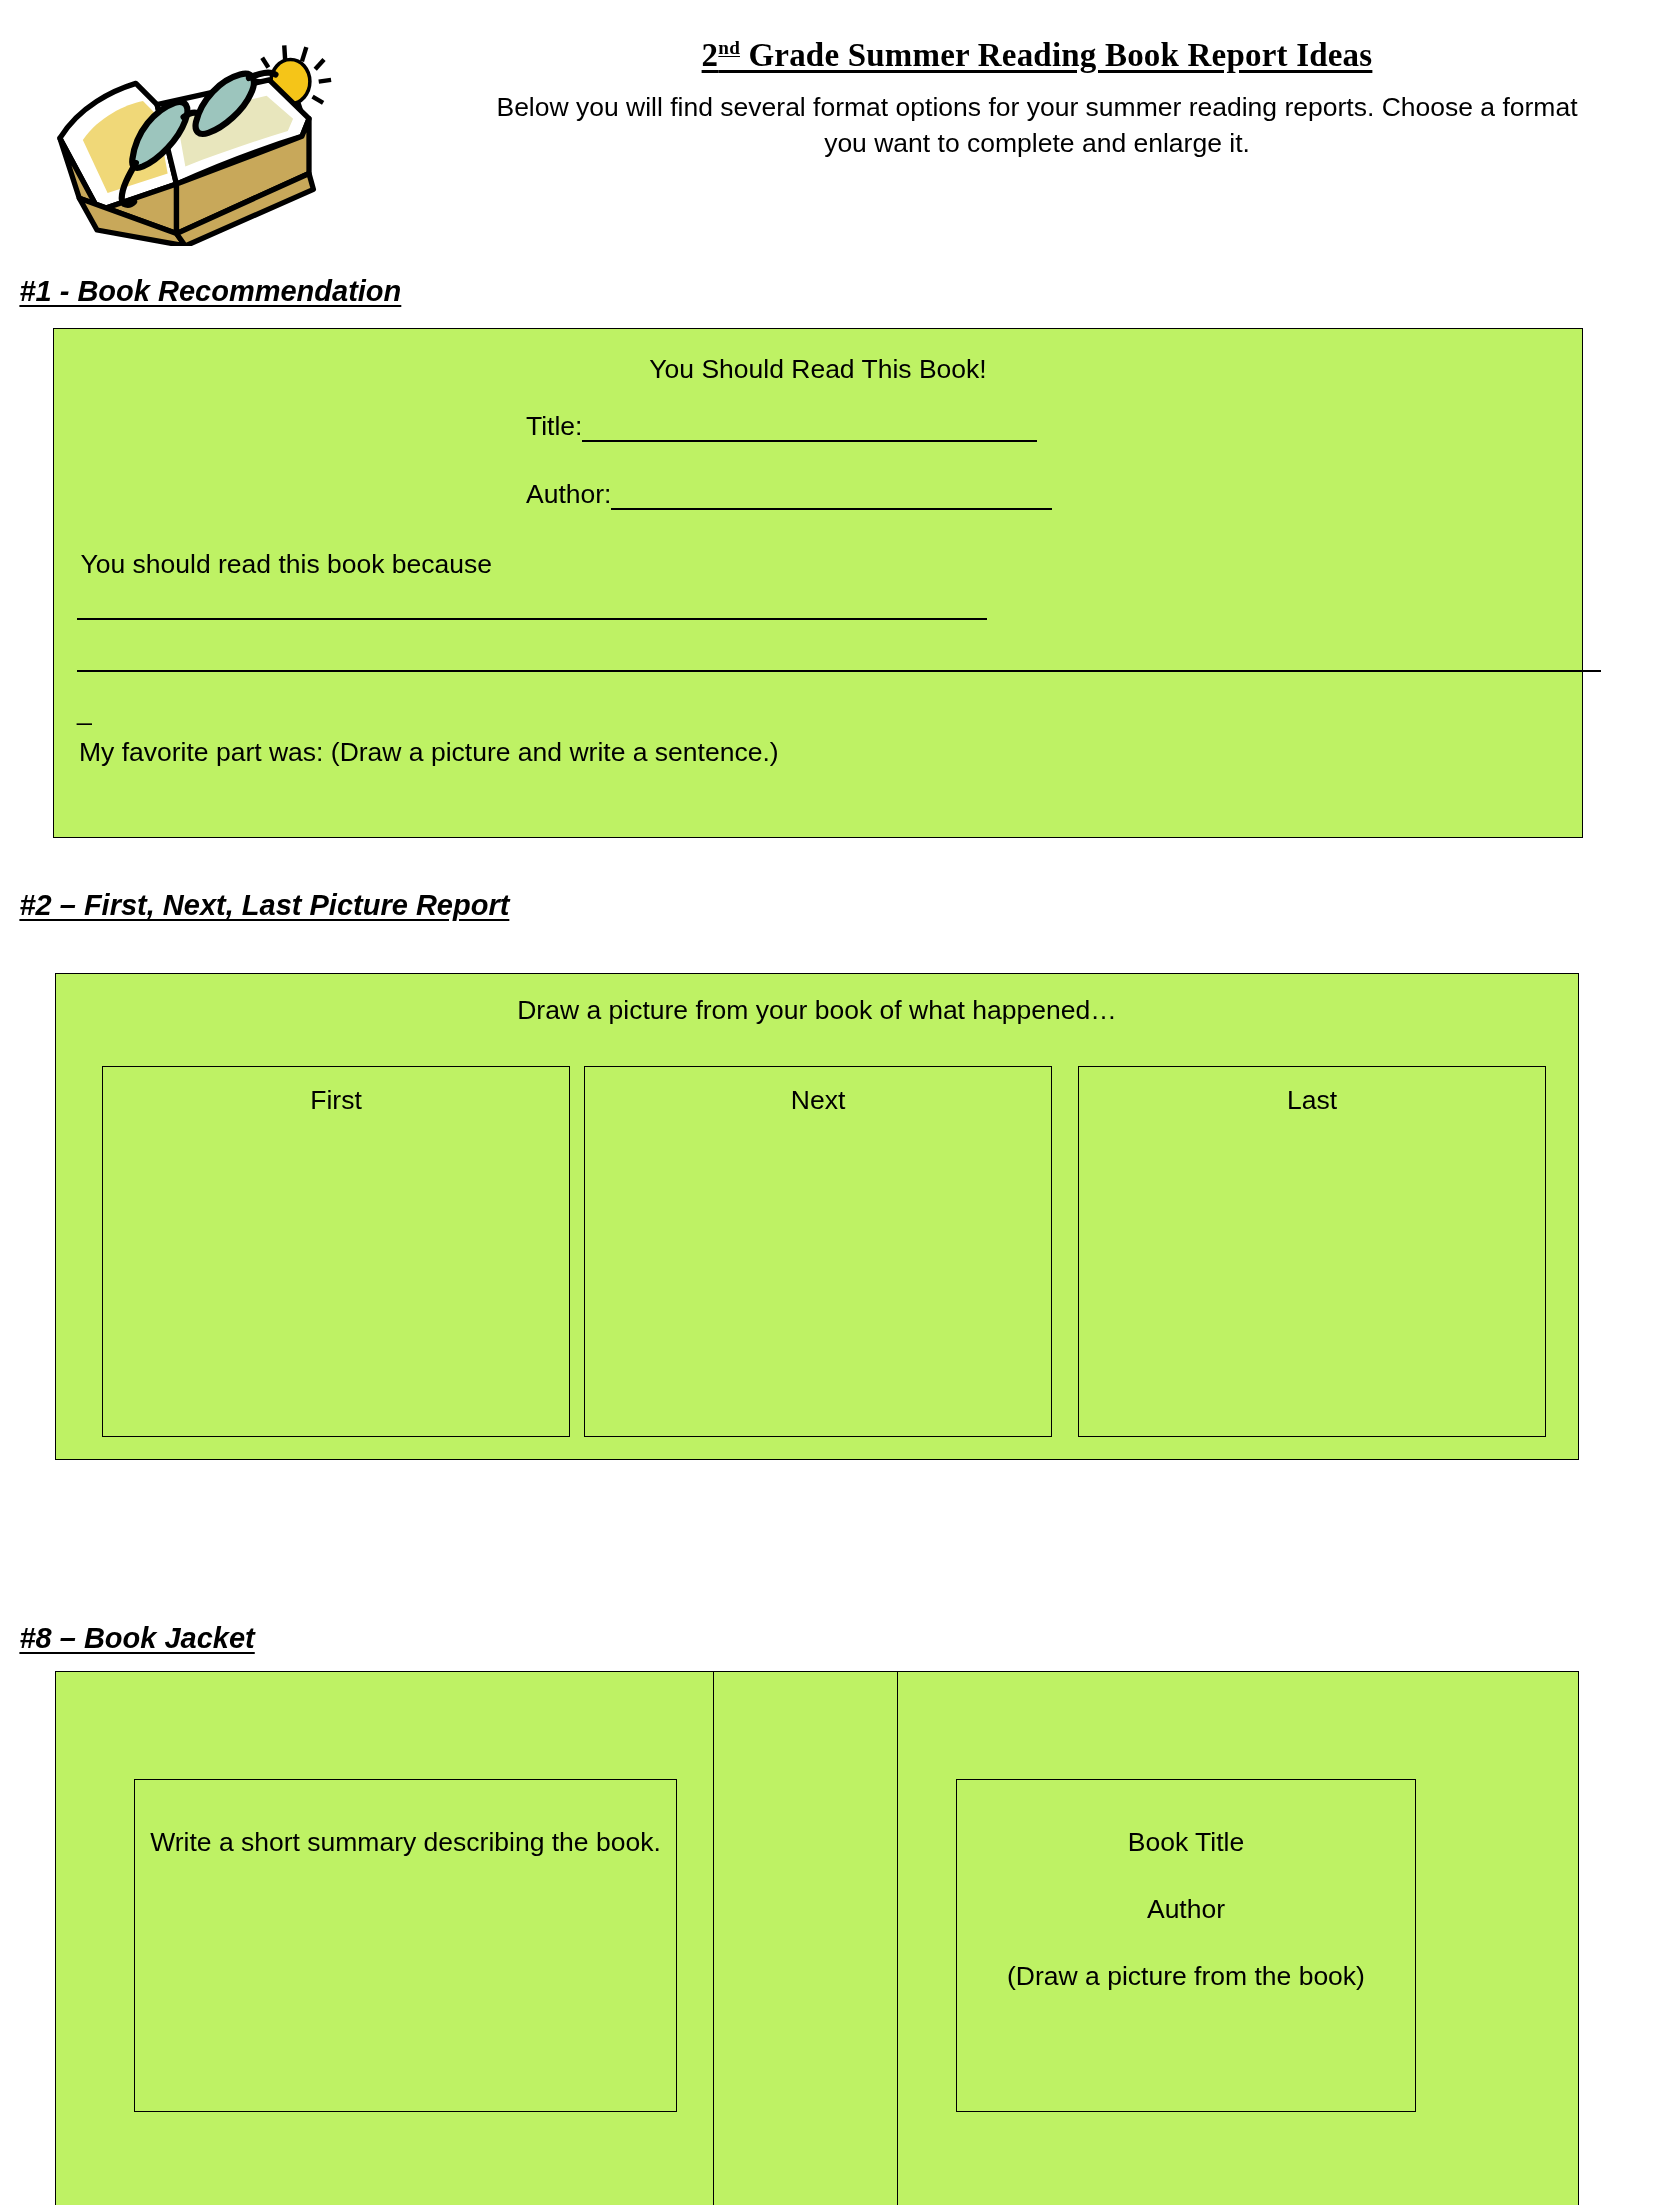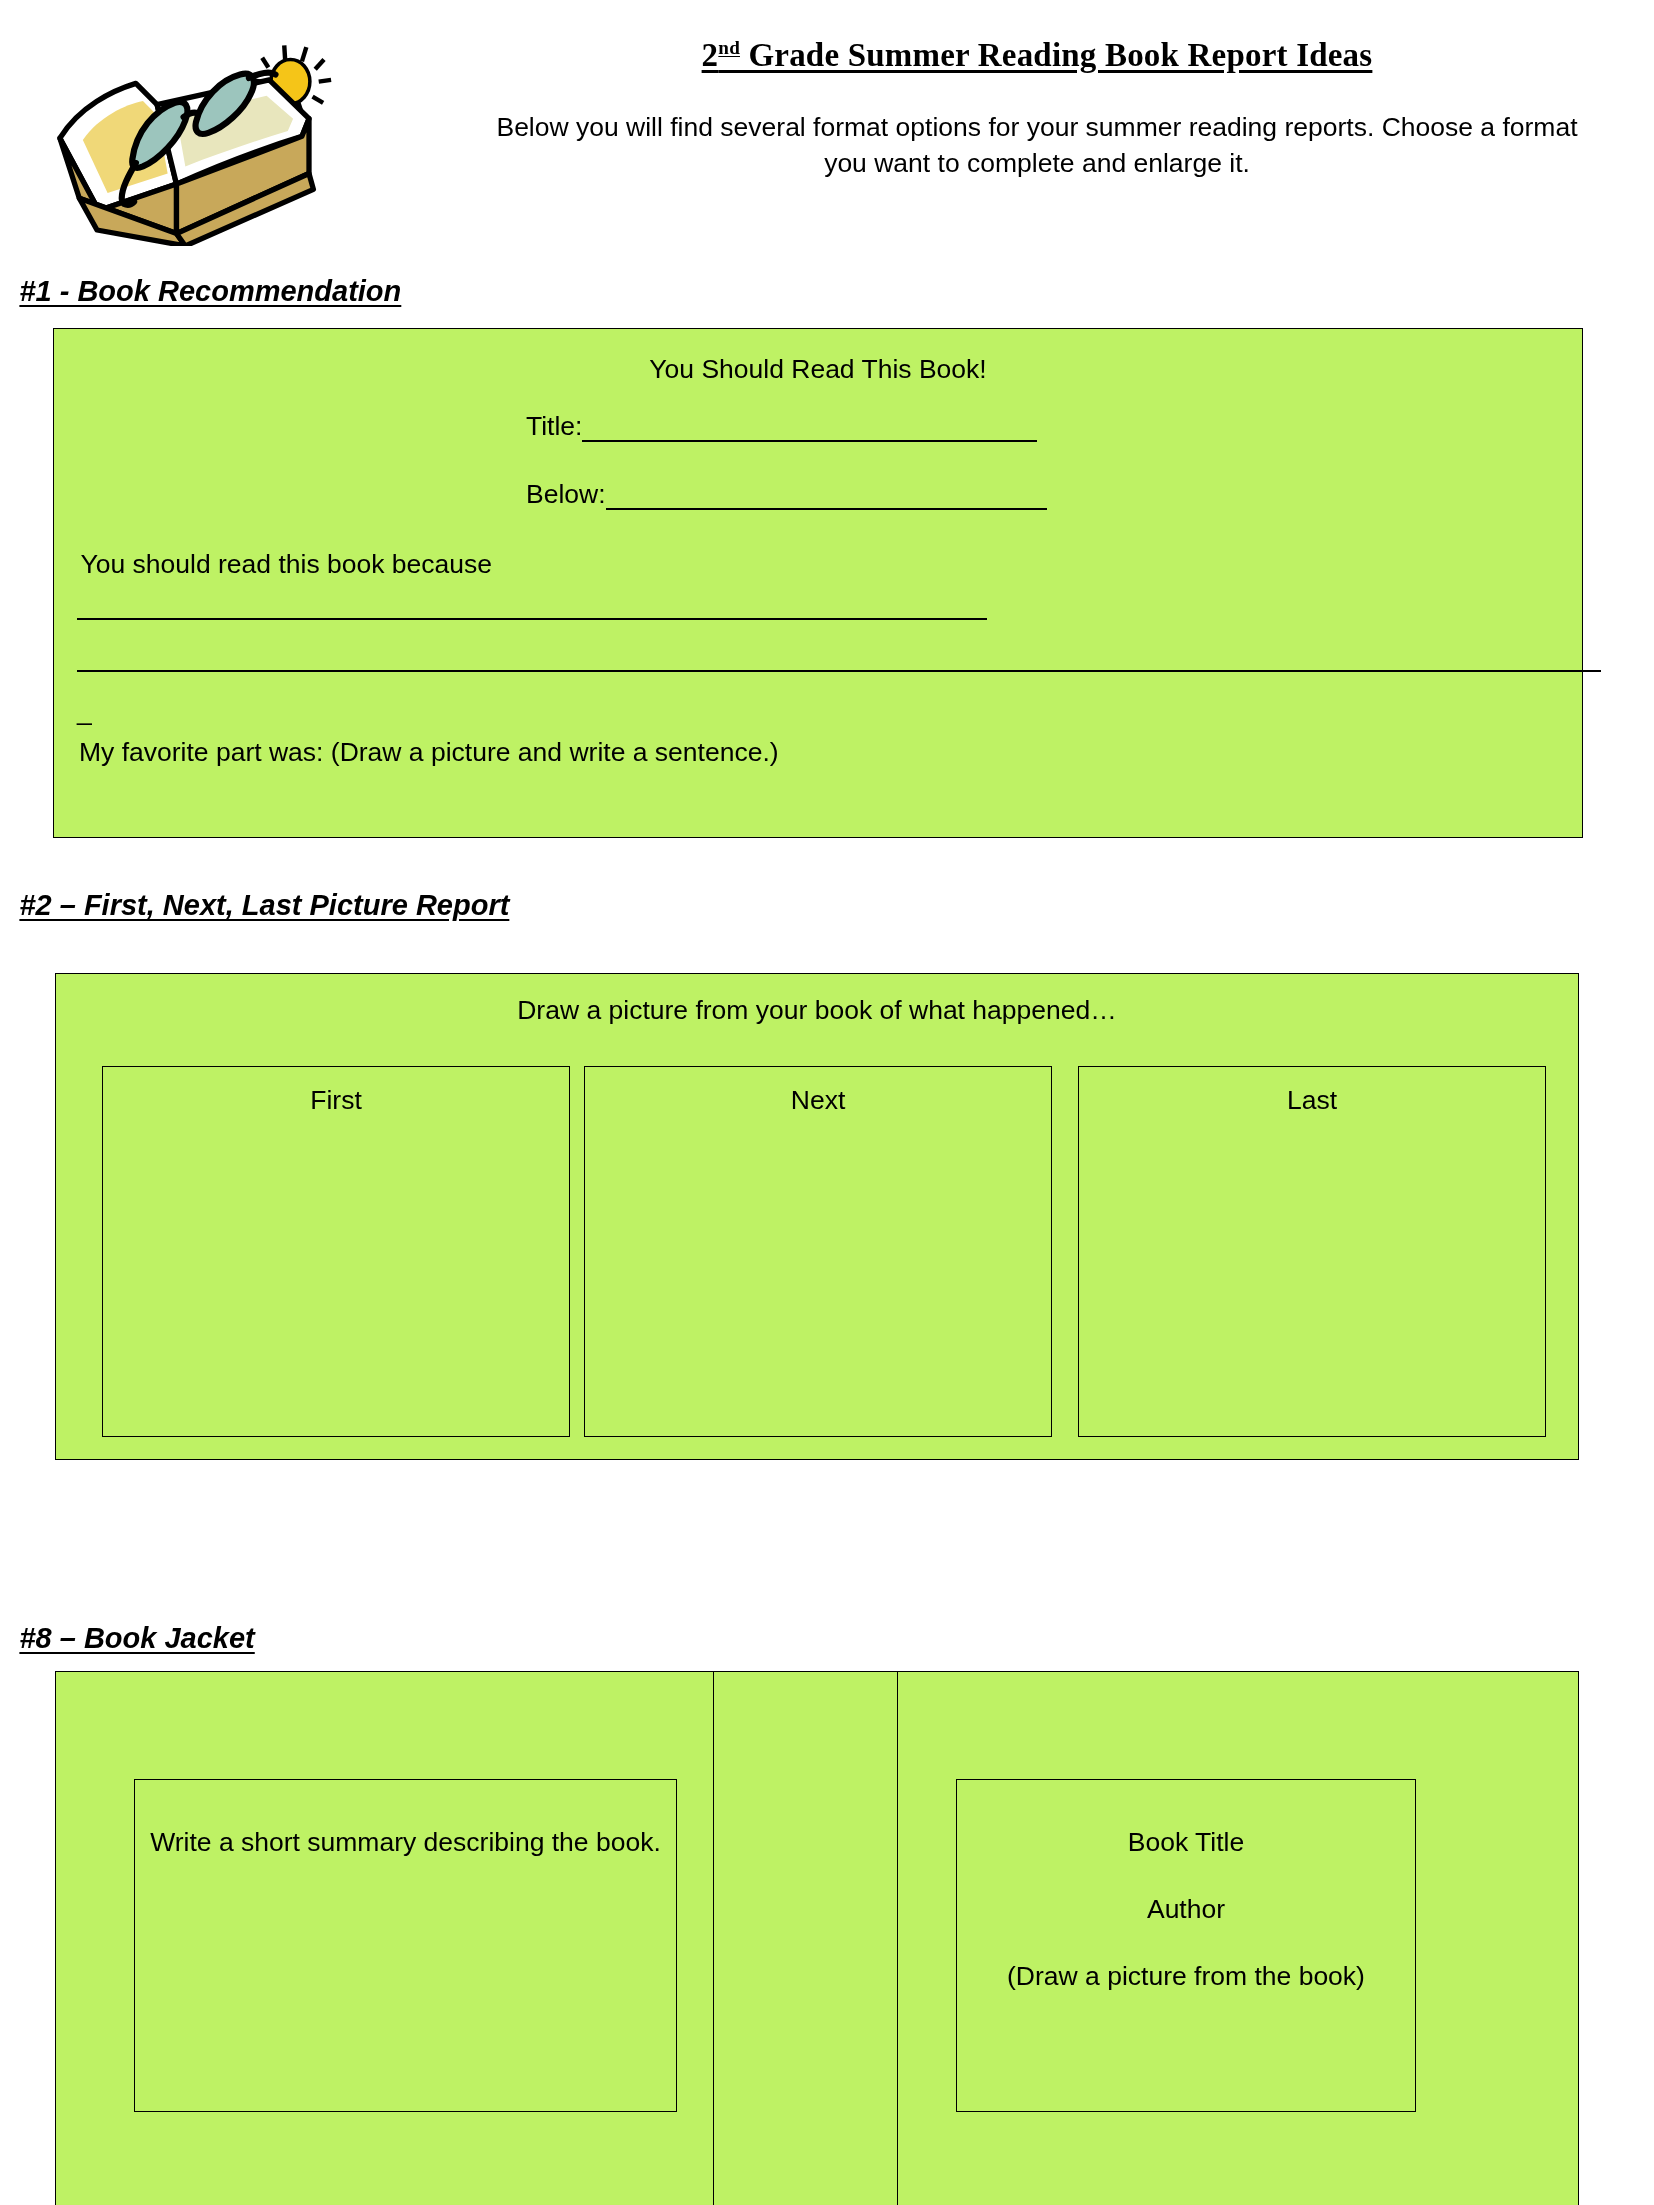--- a/index.html
+++ b/index.html
@@ -48,21 +48,21 @@
     text-decoration: underline;
     text-underline-offset: 4.4px;
   }
   .doc-title sup {
     font-size: 0.58em;
     vertical-align: super;
     text-decoration: underline;
     text-underline-offset: 1.8px;
   }
   .doc-subtitle {
-    margin-top: 36px;
+    margin-top: 16px;
     font-family: "Liberation Sans", sans-serif;
     font-size: 26.5px;
     line-height: 1.34;
     text-align: center;
     padding: 0 16px;
   }
 
   
   .section-heading {
     position: absolute;
@@ -282,21 +282,21 @@
 <div class="section-heading" id="heading-1">#1 - Book Recommendation</div>
 
 <div class="framed" id="box-1">
   <div id="s1-title">You Should Read This Book!</div>
 
   <div class="field-row" id="s1-field-title">
     <span class="field-label">Title:</span><span class="field-rule"></span>
   </div>
 
   <div class="field-row" id="s1-field-author">
-    <span class="field-label">Below:</span><span class="field-rule"></span>
+    <span class="field-label">Author:</span><span class="field-rule"></span>
   </div>
 
   <div id="s1-because">You should read this book because</div>
   <div class="write-rule" id="s1-rule-a"></div>
   <div class="write-rule" id="s1-rule-b"></div>
   <div id="s1-dash">_</div>
   <div id="s1-favorite">My favorite part was: (Draw a picture and write a sentence.)</div>
 </div>
 
 <div class="section-heading" id="heading-2">#2 – First, Next, Last Picture Report</div>

